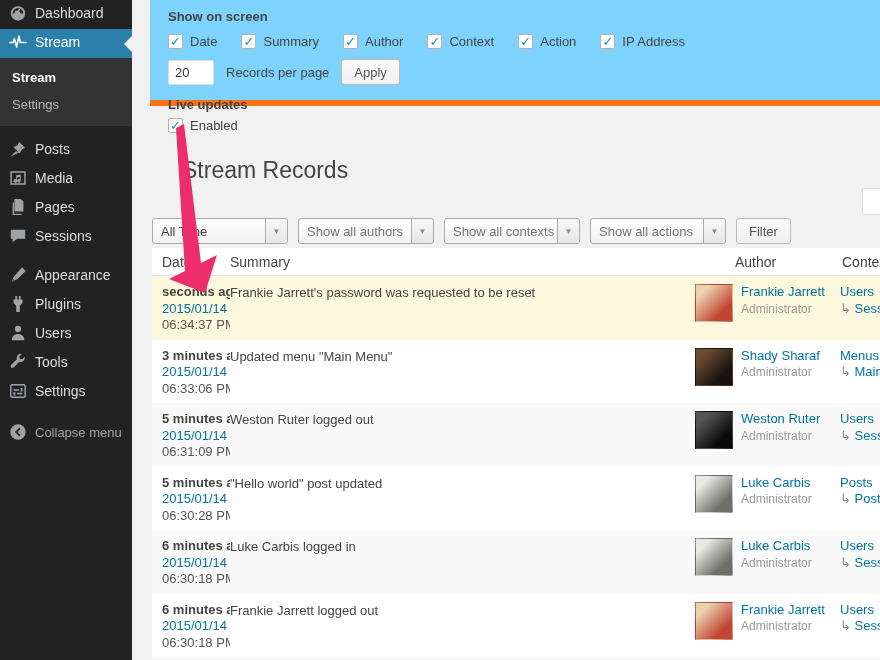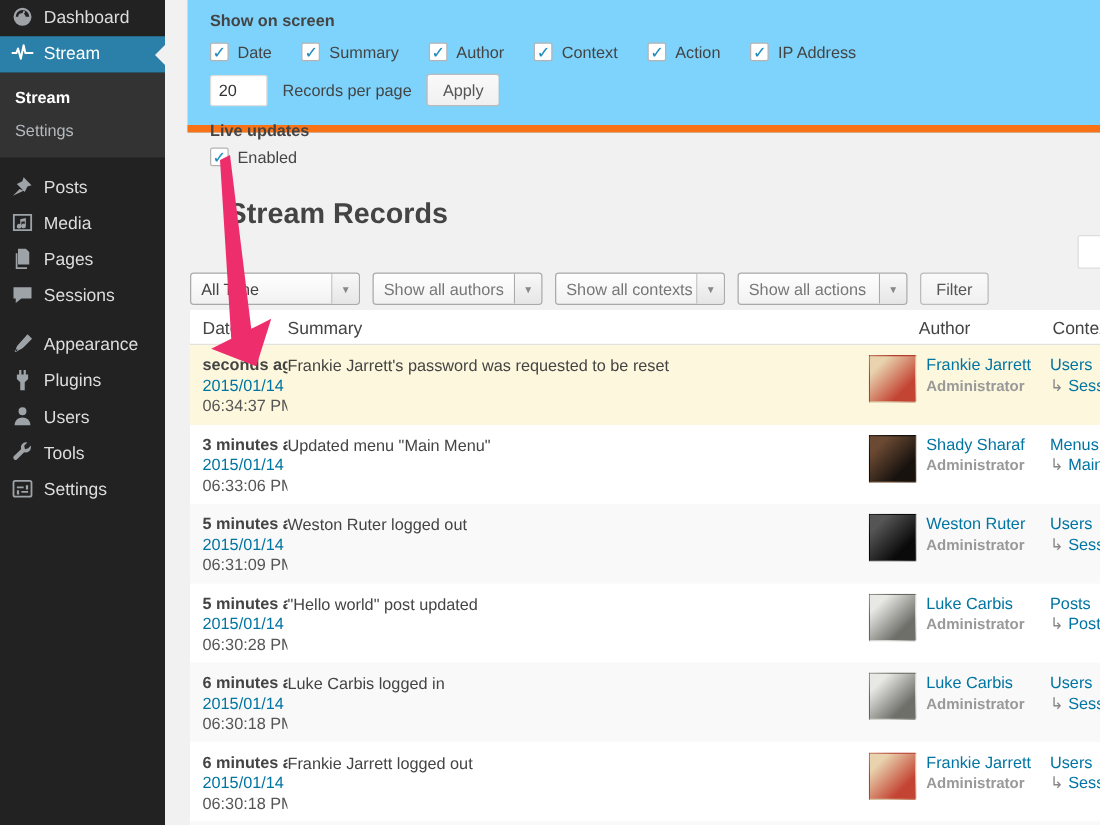--- a/index.html
+++ b/index.html
@@ -46,21 +46,21 @@
   #perpage-input{ width:46px; height:25px; border:1px solid #ddd; border-radius:2px;
     padding:0 6px; font-size:13px; color:#333; font-family:inherit; }
   .btn{ height:26px; padding:0 12px; border:1px solid #bbb; border-radius:3px;
     background:linear-gradient(#fafafa,#f0f0f0); color:#555; font-size:13px;
     font-family:inherit; cursor:pointer; }
   #live-heading{ margin-bottom:6px; }
 
   
   #main{ position:absolute; left:150px; top:147px; right:0; bottom:0; }
   #page-title{ position:absolute; left:2px; top:10px; display:flex; align-items:center;
-    gap:8px; font-size:23px; font-weight:700; color:#444; }
+    gap:8px; font-size:23px; font-weight:400; color:#444; }
   #page-title .icon{ width:22px; height:22px; color:#333; display:inline-flex; }
   #search-input{ position:absolute; left:712px; top:41px; width:160px; height:27px;
     border:1px solid #ddd; border-radius:2px; padding:0 6px; font-family:inherit; }
   #filterbar{ position:absolute; left:2px; top:71px; display:flex; gap:10px; align-items:center; }
   .sel{ display:inline-flex; align-items:center; justify-content:space-between;
     width:136px; height:26px; border:1px solid #aaa; border-radius:3px;
     background:linear-gradient(#fff,#f1f1f1); padding-left:8px; font-size:13px;
     color:#777; cursor:pointer; overflow:hidden; white-space:nowrap; }
   .sel.dark{ color:#444; }
   .sel .caret{ width:22px; height:24px; flex:0 0 22px; border-left:1px solid #aaa;
@@ -81,21 +81,21 @@
   .cell{ line-height:16.5px; white-space:nowrap; overflow:hidden; }
   .cdate{ padding-left:10px; }
   .ago{ font-weight:bold; color:#444; display:block; }
   a{ color:var(--link); text-decoration:none; cursor:pointer; }
   .dlink{ display:block; }
   .time{ color:#555; display:block; }
   .csum{ color:#444; padding-top:1px; }
   .cauth{ display:flex; gap:8px; align-items:flex-start; }
   .avatar{ width:38px; height:38px; flex:0 0 38px; border:1px solid rgba(0,0,0,.08); }
   .ameta a{ display:block; }
-  .role{ color:#999; font-size:12px; display:block;font-weight:bold; }
+  .role{ color:#999; font-size:12px; display:block; }
   .cctx a{ display:inline; }
   .cctx .l1{ display:block; }
   .sub-gl{ color:#888; }
 
   
   #arrow-overlay{ position:absolute; left:0; top:0; width:880px; height:660px;
     pointer-events:none; z-index:5; }
 </style>
 </head>
 <body>
@@ -206,20 +206,29 @@
     <span class="icon">
             <svg viewBox="0 0 20 20">
               <rect x="2" y="3" width="16" height="14" rx="1.5" fill="none" stroke="currentColor" stroke-width="1.6"></rect>
               <path fill="currentColor" d="M5 8h6v1.6H5zM13 6.8h2v3.8h-2zM9 12h6v1.6H9zM5 11.3h2V15H5z"></path>
             </svg>
           </span>
     <span class="label">Settings</span>
   </div>
 </div>
     </div>
+  <div class="m-item collapse-item">
+    <span class="icon">
+        <svg viewBox="0 0 20 20">
+          <circle fill="currentColor" cx="10" cy="10" r="8.5"></circle>
+          <path fill="none" stroke="#222" stroke-width="2" d="M12 6l-4 4 4 4"></path>
+        </svg>
+      </span>
+    <span class="label">Collapse menu</span>
+  </div>
 </aside>
 
 <section id="panel">
   <div class="panel-h">Show on screen</div>
   <div id="col-checks">
   <label class="cb-wrap">
     <span class="cb">✓</span>
     <span class="cb-label">Date</span>
   </label>
 

